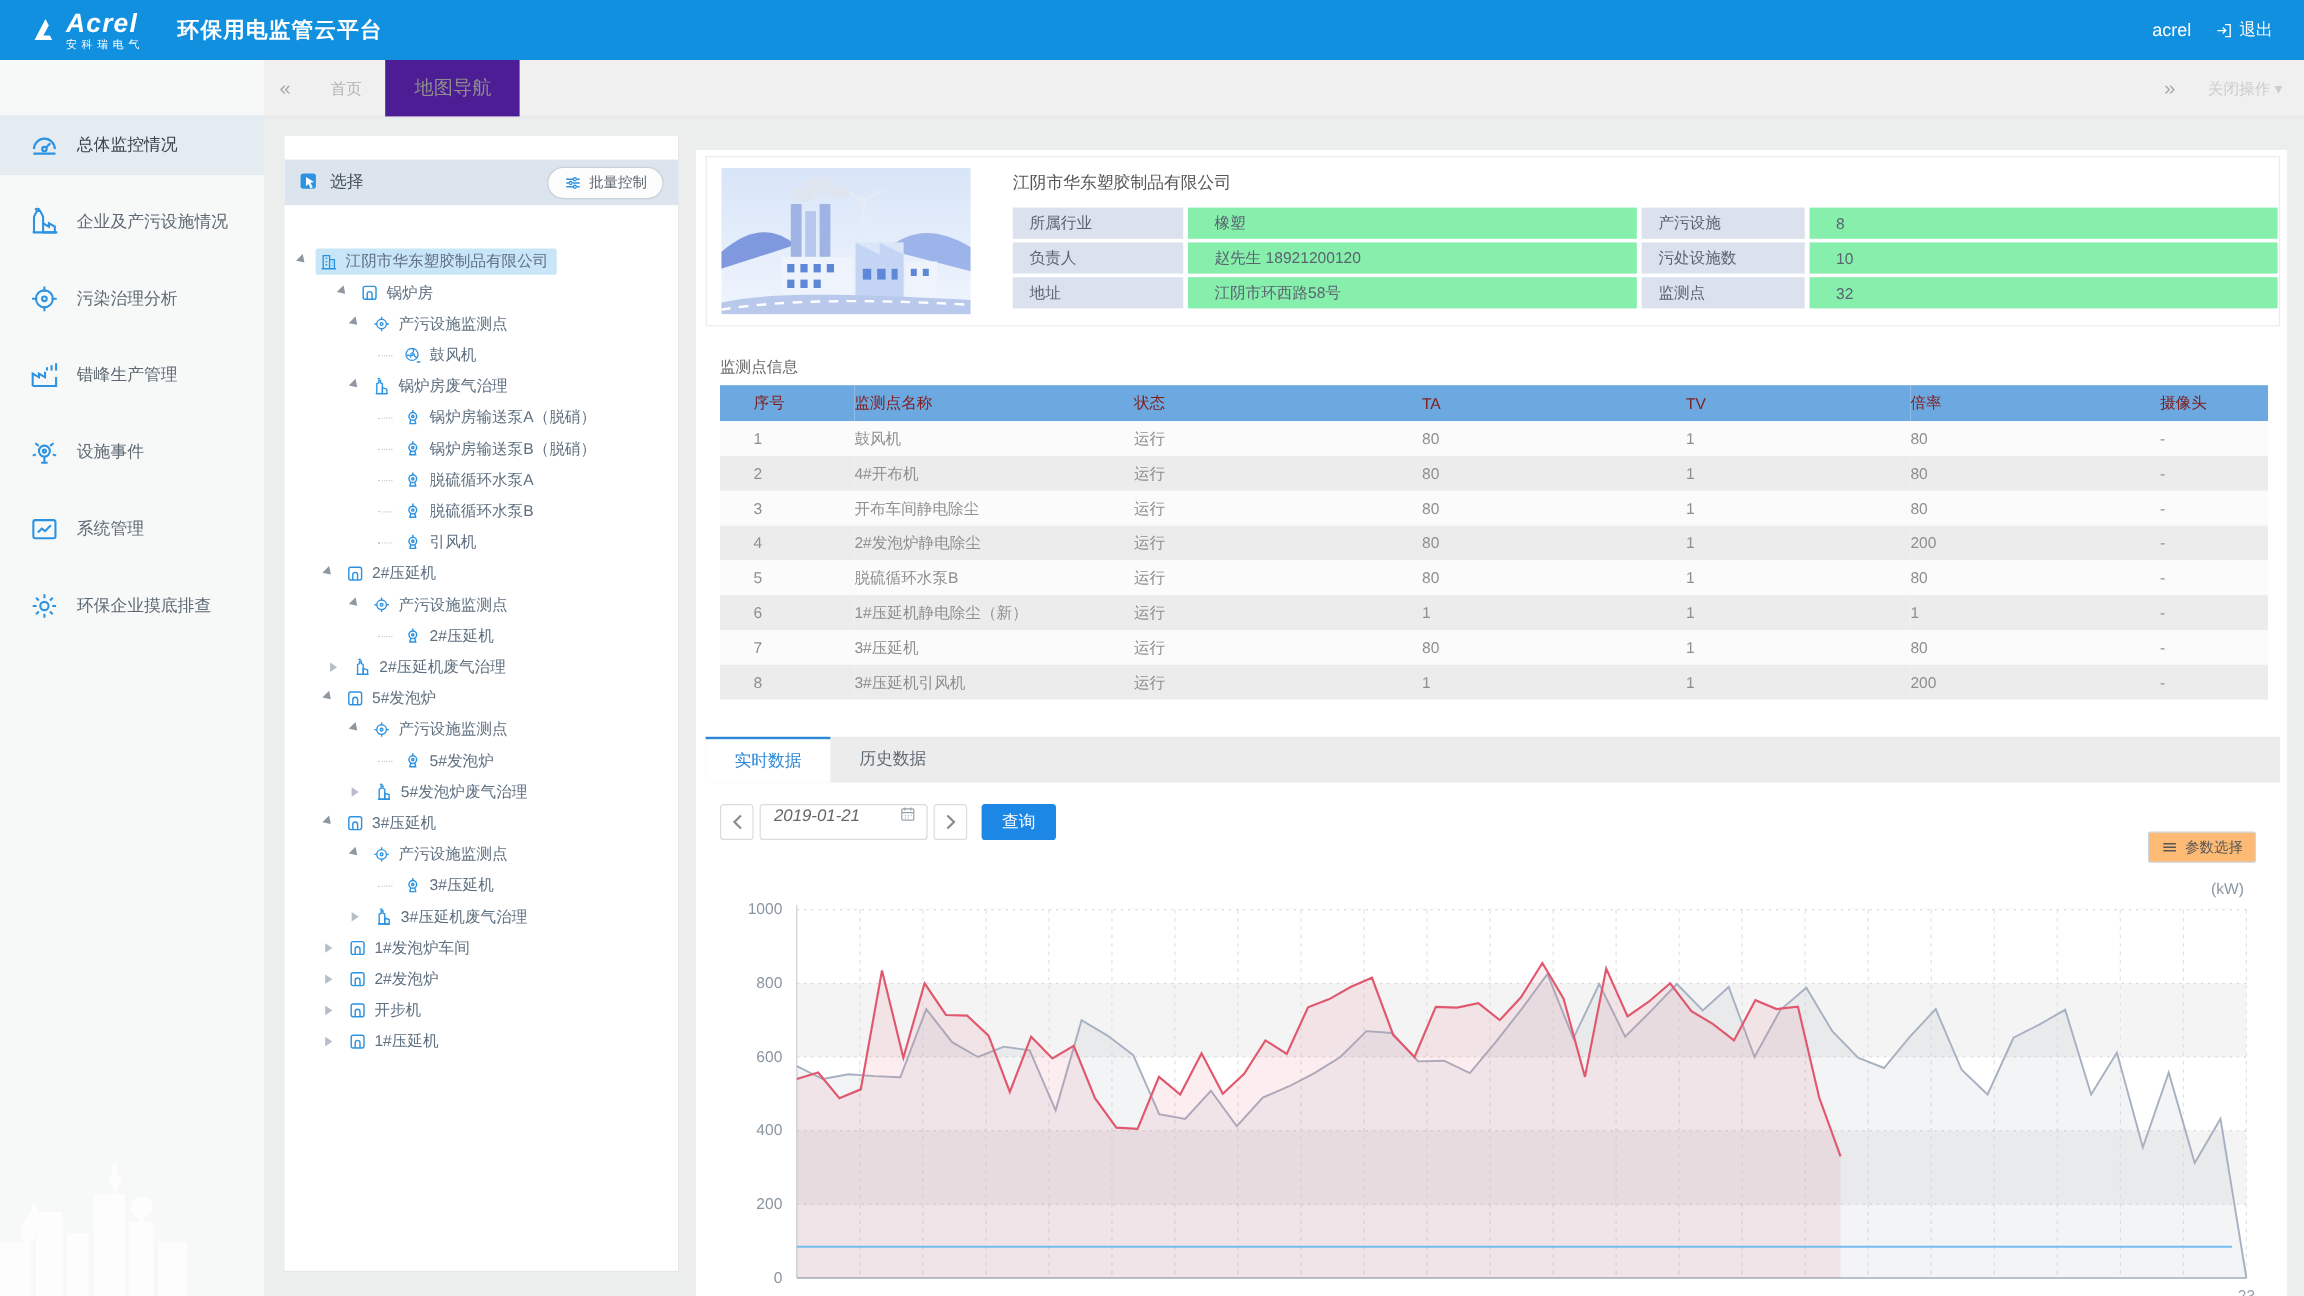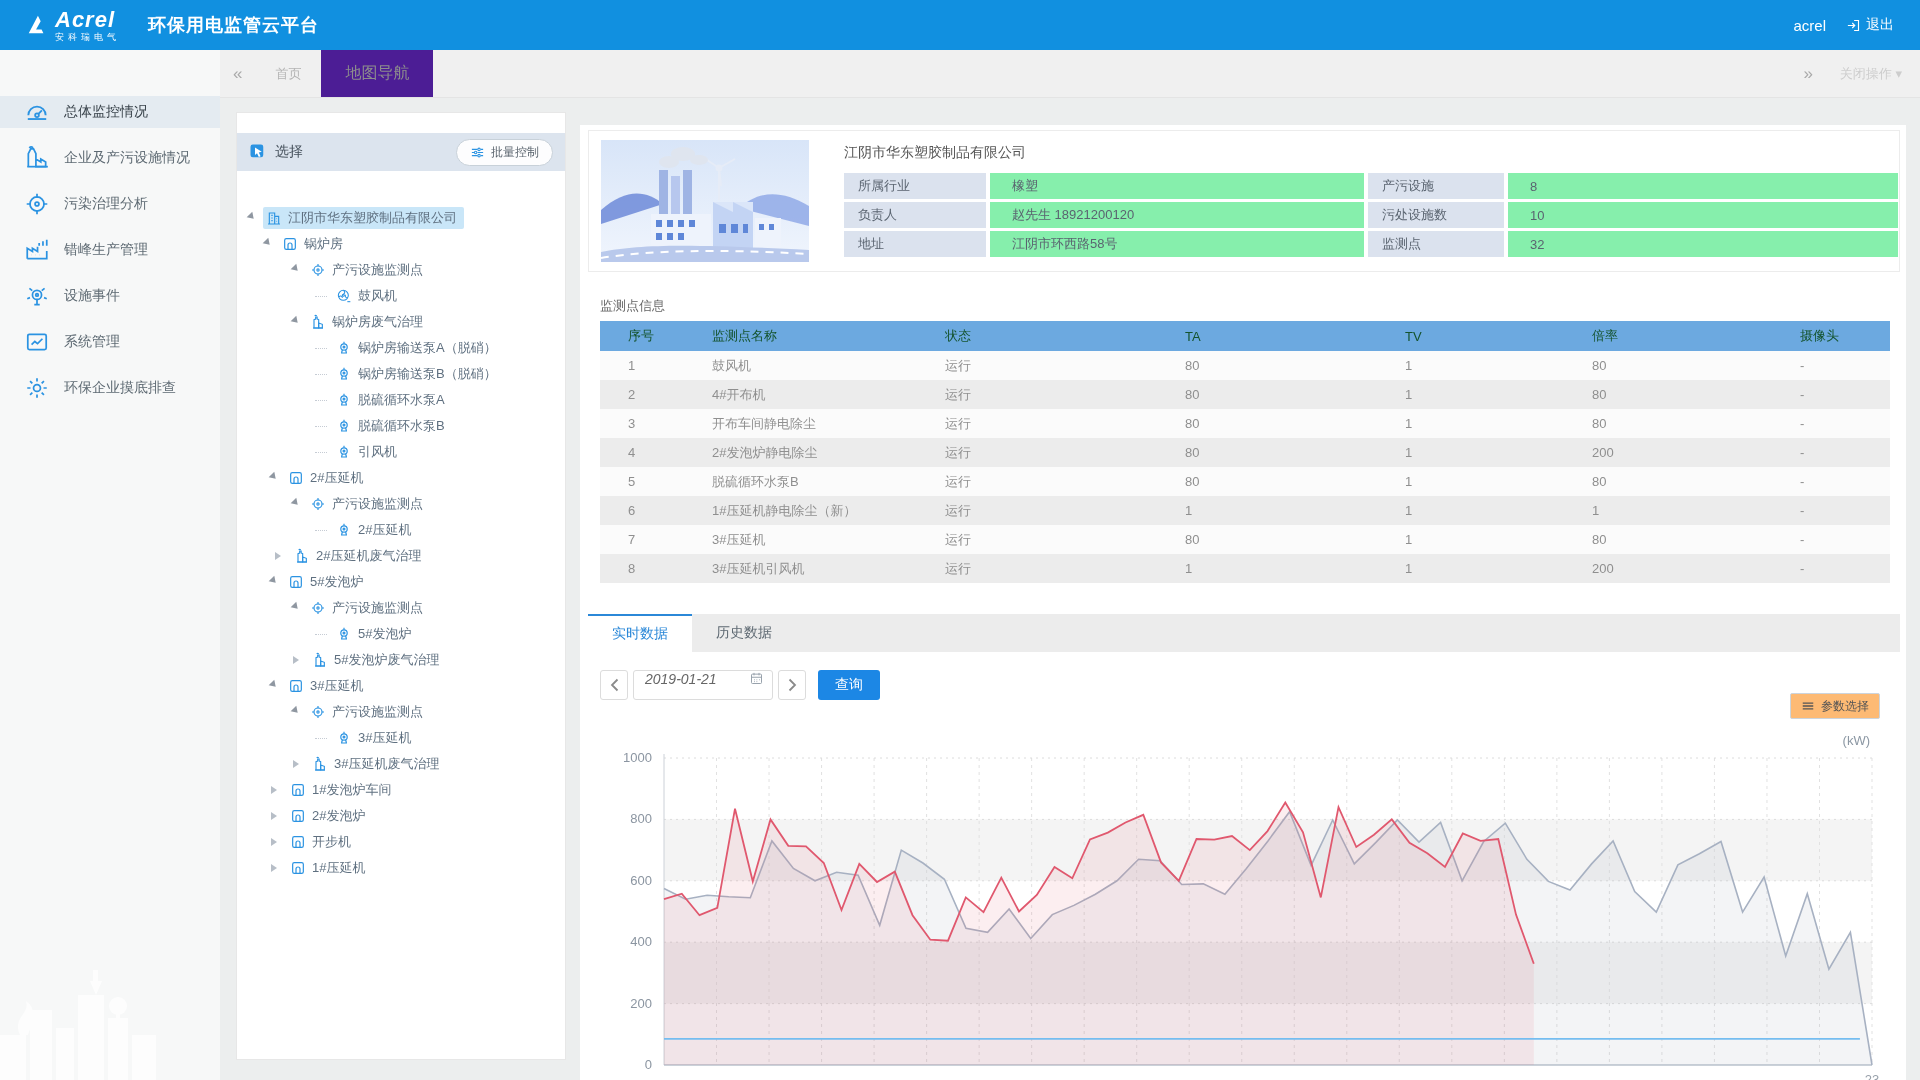--- a/index.html
+++ b/index.html
@@ -27,21 +27,21 @@
   #nav-tabs{display:flex;height:100%;}
   .nav-tab{display:flex;align-items:center;padding:16px 20px;font-size:13px;color:#b4b4b4;cursor:pointer;}
   .nav-tab.active{background:#4c1d95;color:#8d8d8d;font-size:16px;padding:0 24px;}
   .tabbar-right{margin-left:auto;display:flex;align-items:center;gap:14px;margin-right:18px;
                 color:#cdcdcd;font-size:13px;}
   .close-menu{cursor:pointer;}
 
   
   .sidebar{position:absolute;left:0;top:50px;width:220px;height:1030px;background:#f7f8f8;overflow:hidden;}
   #sidebar-menu{margin-top:46px;}
-  .side-item{height:32px;margin-bottom:14px;display:flex;align-items:center;gap:14px;
+  .side-item{height:50px;margin-bottom:14px;display:flex;align-items:center;gap:14px;
              padding-left:24px;font-size:14px;color:#5e6a73;cursor:pointer;white-space:nowrap;}
   .side-item.active{background:#e4ebf1;color:#39434b;}
   .side-item .ic{width:26px;height:26px;color:#2b93e2;flex:none;}
   .side-item .ic svg{width:100%;height:100%;}
   .skyline{position:absolute;bottom:0;left:0;}
 
   
   .tree-panel{position:absolute;left:236px;top:112px;width:330px;height:948px;background:#fff;
               border:1px solid #e7e7e7;overflow:hidden;}
   .tree-head{margin-top:20px;height:38px;background:#dce4ee;display:flex;align-items:center;padding:0 12px;}
@@ -70,21 +70,21 @@
   .company-art{position:absolute;left:12px;top:9px;width:208px;height:122px;overflow:hidden;}
   .company-title{position:absolute;left:255px;top:13px;font-size:14px;color:#555;}
   #info-grid{position:absolute;left:255px;top:42px;display:grid;
              grid-template-columns:142px 374px 136px 390px;gap:3px 4px;}
   .info-label{height:26px;background:#dbe2ee;color:#5a6470;font-size:13px;
               display:flex;align-items:center;padding-left:14px;}
   .info-value{height:26px;background:#86efac;color:#5a6470;font-size:13px;
               display:flex;align-items:center;padding-left:22px;}
   .section-title{position:absolute;left:20px;top:172px;font-size:13px;color:#666;}
   .mtable{position:absolute;left:20px;top:196px;width:1290px;border-collapse:collapse;table-layout:fixed;}
-  .mtable th{height:30px;background:#6ca9e0;color:#14532d;font-size:13px;font-weight:normal;
+  .mtable th{height:30px;background:#6ca9e0;color:#7f1d1d;font-size:13px;font-weight:normal;
              text-align:left;padding:0;}
   .mtable td{height:29px;color:#8f8f8f;font-size:13px;text-align:left;padding:0;}
   .mtable th:first-child,.mtable td:first-child{padding-left:28px;}
   .mtable tbody tr:nth-child(odd){background:#fbfbfb;}
   .mtable tbody tr:nth-child(even){background:#ececec;}
 
   .dtabs{position:absolute;left:8px;top:489px;width:1312px;height:38px;background:#ececec;display:flex;}
   .dtab{display:flex;align-items:center;justify-content:center;font-size:14px;color:#5f6a73;
         padding:0 24px;cursor:pointer;}
   .dtab.active{background:#ffffff;color:#2b88d8;border-top:2px solid #2b88d8;}
@@ -252,21 +252,21 @@
         <div class="tree-node" style="padding-left:12px">
           <span class="exp"></span>
           <span class="node-inner selected">
             <span class="tree-ic"><svg viewBox="0 0 24 24" fill="none" stroke="currentColor" stroke-width="1.7">
                 <path d="M5 21V4.5h8V21M13 9.5h6V21M3 21h18"></path>
                 <path d="M8 8h2M8 12h2M8 16h2M15.8 13h.8M15.8 17h.8"></path>
               </svg></span>
             <span>江阴市华东塑胶制品有限公司</span>
           </span>
         </div>
-        <div class="tree-node" style="padding-left:28px">
+        <div class="tree-node" style="padding-left:46px">
           <span class="exp"></span>
           <span class="node-inner">
             <span class="tree-ic"><svg viewBox="0 0 24 24" fill="none" stroke="currentColor" stroke-width="1.8">
                 <rect x="4" y="4" width="16" height="16" rx="2.5"></rect>
                 <path d="M9 20v-6.5a3 3 0 0 1 6 0V20"></path>
               </svg></span>
             <span>锅炉房</span>
           </span>
         </div>
         <div class="tree-node" style="padding-left:56px">

